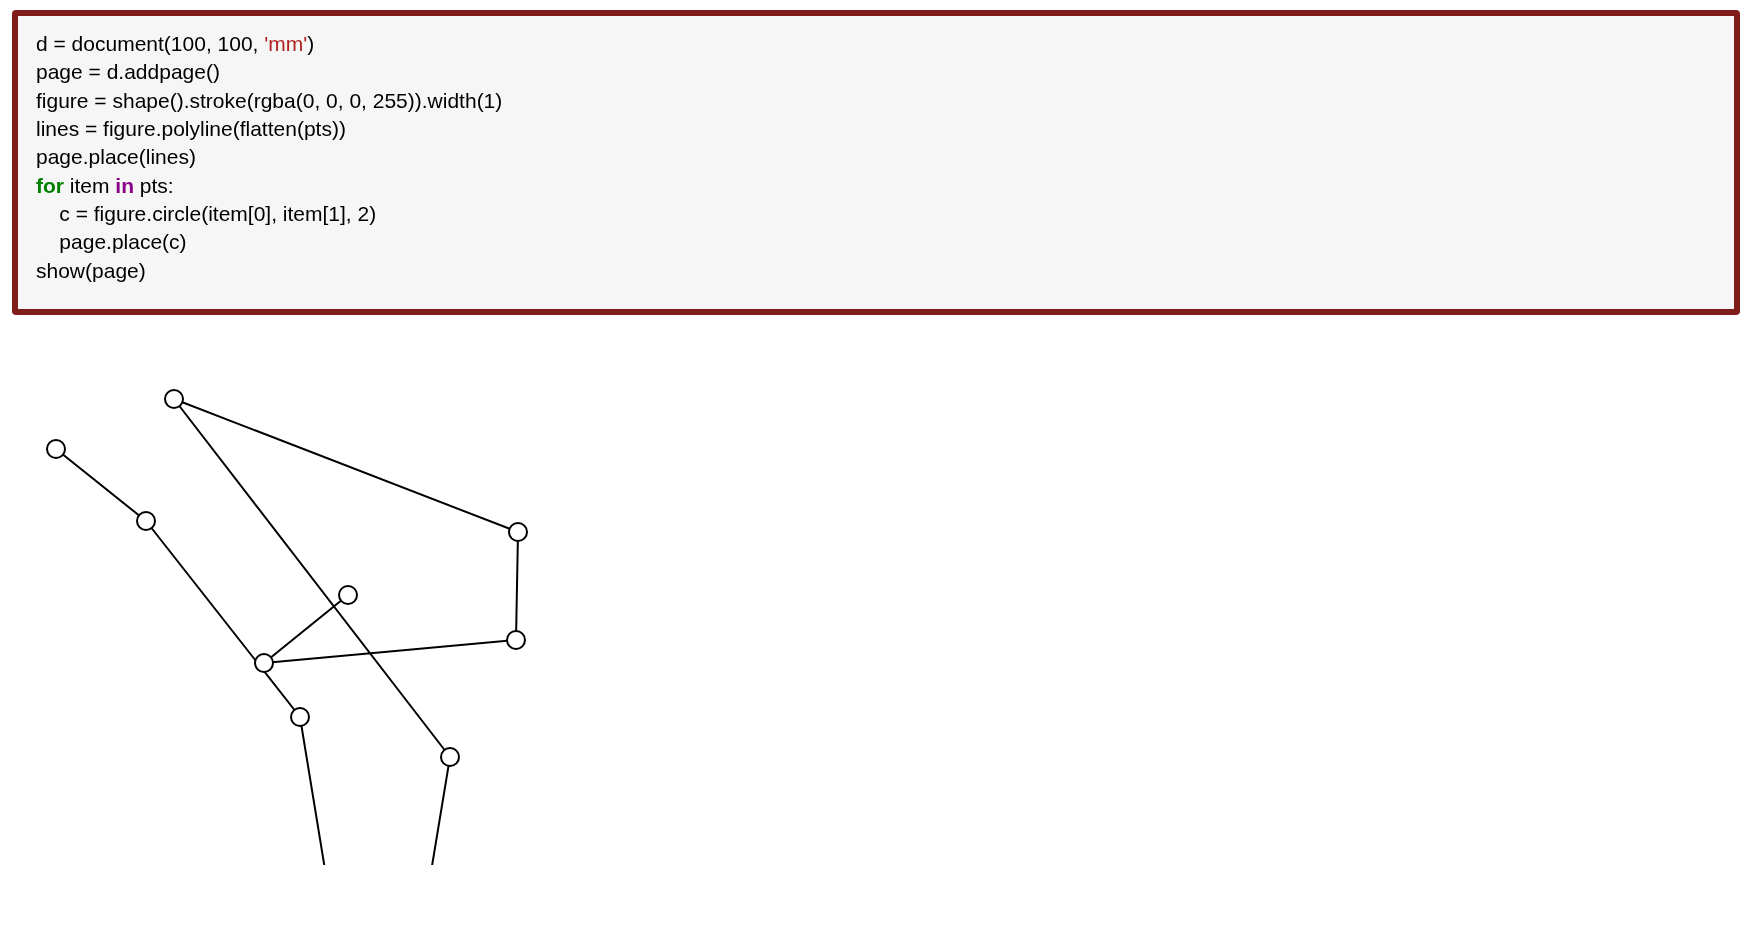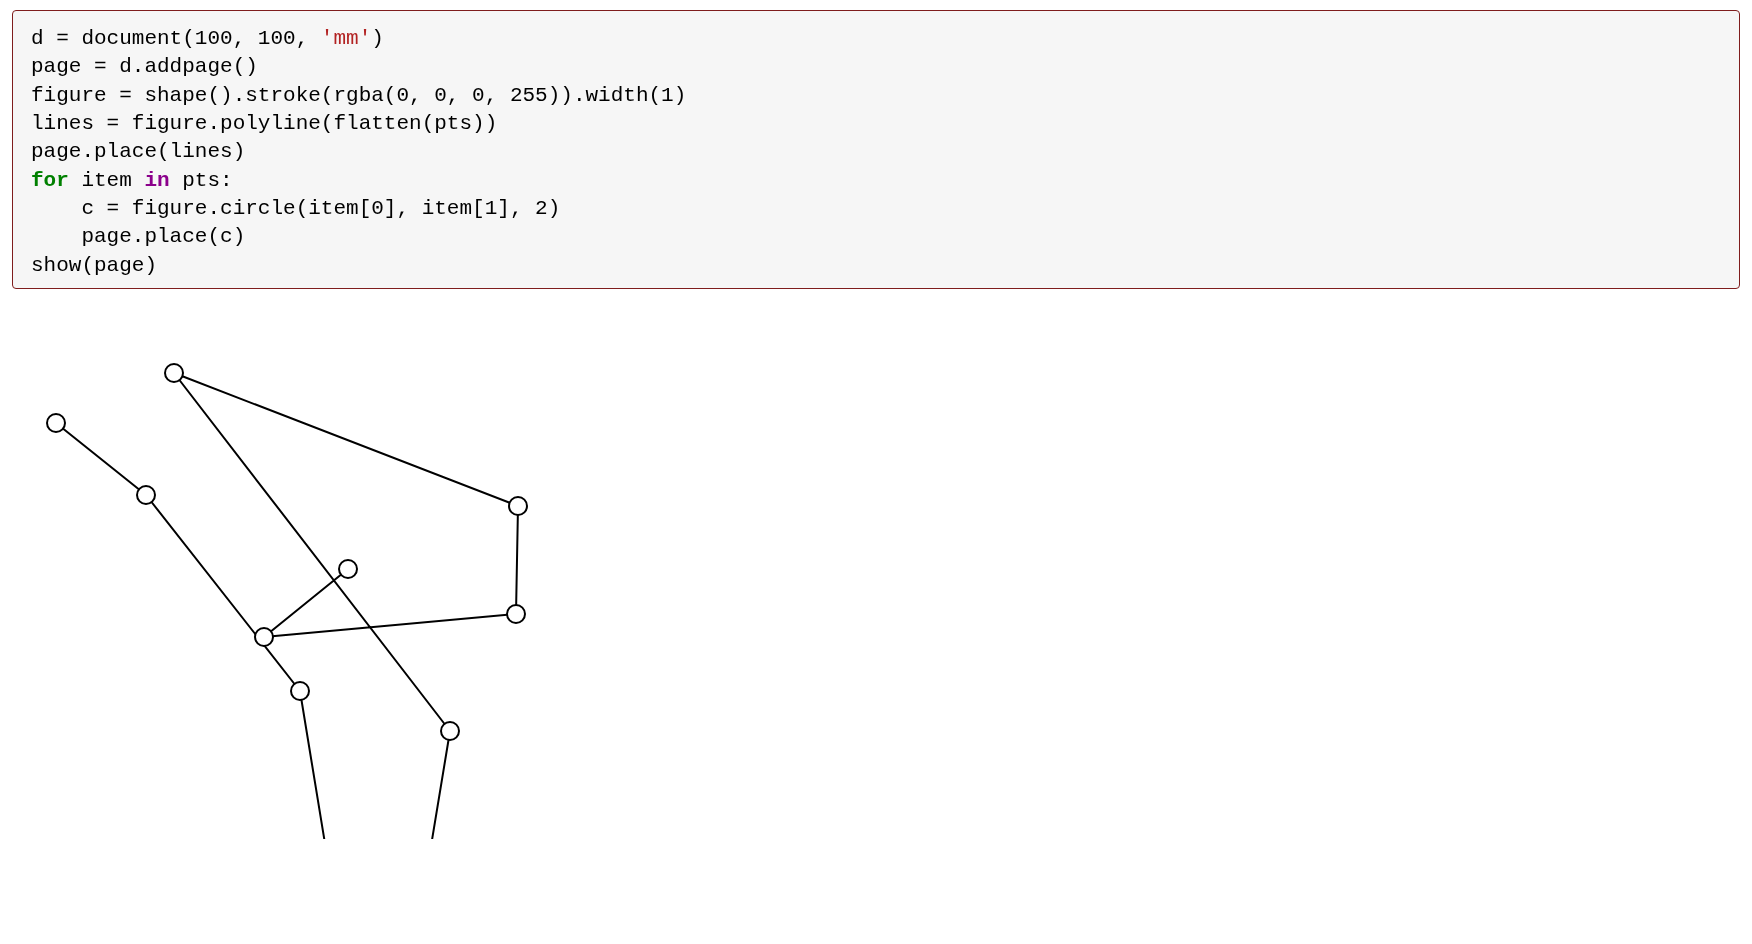--- a/index.html
+++ b/index.html
@@ -8,25 +8,25 @@
     background: #ffffff;
     font-family: -apple-system, BlinkMacSystemFont, "Segoe UI", Helvetica, Arial, sans-serif;
     color: #000;
   }
   .page {
     width: 1752px;
     box-sizing: border-box;
     padding: 10px 12px 40px 12px;
   }
   .code-cell {
-    border: 1px solid #7f1d1d;
+    border: 6px solid #7f1d1d;
     border-radius: 4px;
     background: #f6f6f6;
-    padding: 14px 18px 8px 18px;
-    font-family: Liberation Mono, monospace;
+    padding: 14px 18px 24px 18px;
+    font-family: Liberation Sans, sans-serif;
     font-size: 21px;
     line-height: 1.35;
     white-space: pre;
     color: #000;
     overflow: hidden;
   }
   .tok-str { color: #b22222; }
   .tok-kw  { color: #008000; font-weight: bold; }
   .tok-op  { color: #8b008b; font-weight: bold; }
   .output-area {

